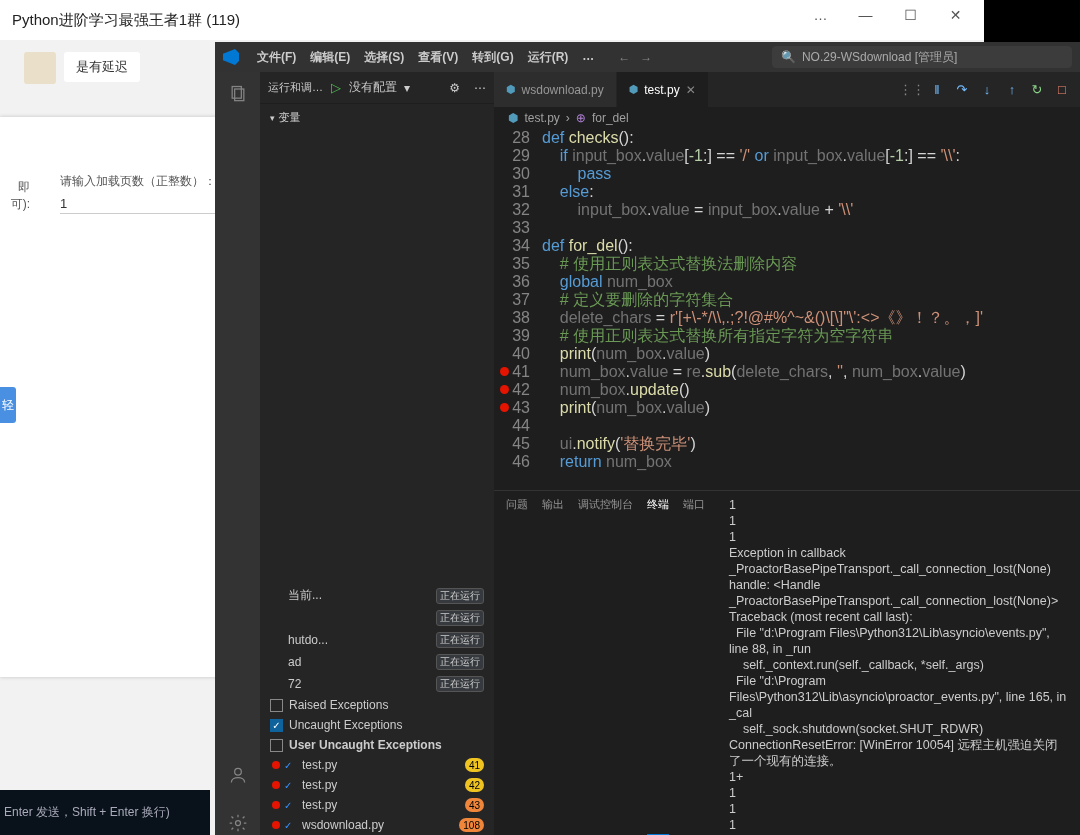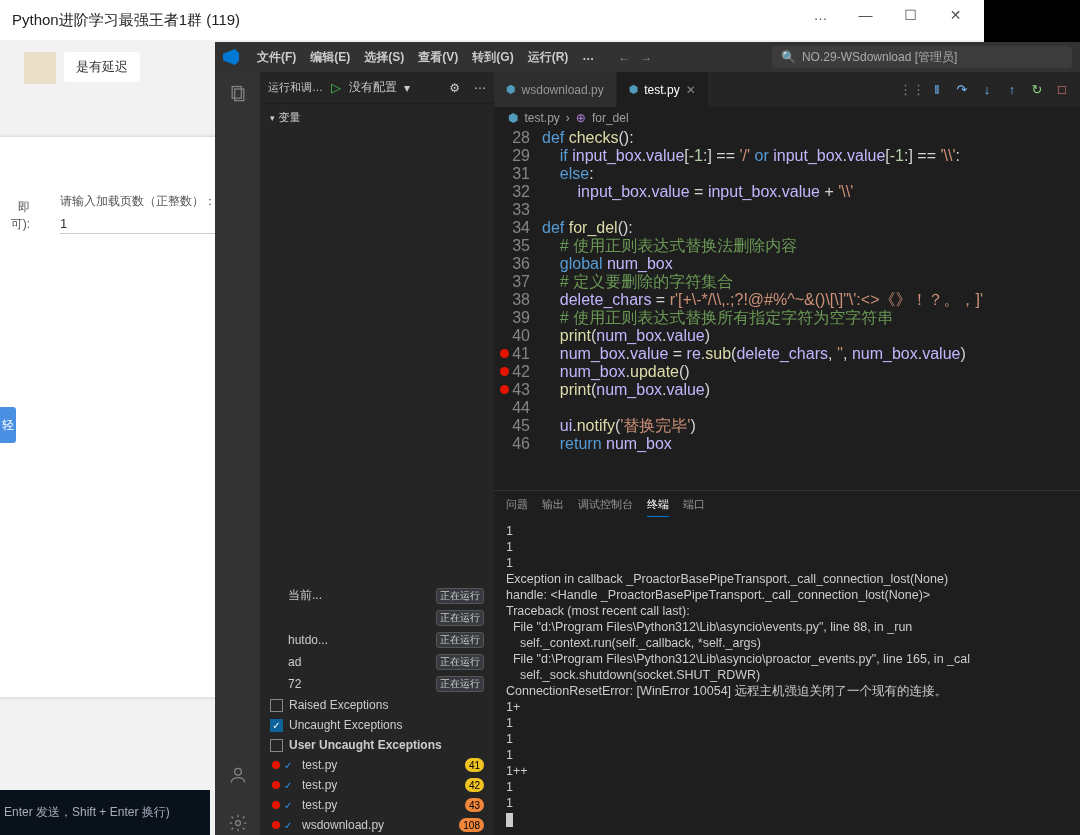--- a/index.html
+++ b/index.html
@@ -10,21 +10,21 @@
 .chat-titlebar { height:40px; display:flex; align-items:center; padding:8px 12px; font-size:15px; color:#222; }
 .chat-win-controls { position:absolute; right:6px; top:0; display:flex; }
 .chat-win-controls span { width:45px; height:30px; display:flex; align-items:center; justify-content:center; color:#555; font-size:14px; }
 .chat-body { position:relative; height:calc(100% - 40px); background:#f2f2f2; }
 .chat-msg { position:absolute; left:24px; top:12px; display:flex; align-items:flex-start; gap:8px; }
 .avatar { width:32px; height:32px; background:#eadfc9; border-radius:3px; }
 .bubble { background:#fff; border-radius:3px; padding:6px 12px; font-size:13px; color:#333; }
 .chat-inputbar { position:absolute; left:0; bottom:0; height:45px; width:210px; background:#09121a; color:#aab; font-size:12px; display:flex; align-items:center; padding:0 4px; }
 
 
-.dialog { position:absolute; left:0; top:137px; width:395px; height:560px; background:#fff; box-shadow:0 0 4px rgba(0,0,0,.2); }
+.dialog { position:absolute; left:0; top:117px; width:395px; height:560px; background:#fff; box-shadow:0 0 4px rgba(0,0,0,.2); }
 .dialog-titlebar { height:36px; display:flex; justify-content:flex-end; align-items:center; gap:22px; padding:0 14px; }
 .dialog-titlebar span { font-size:13px; color:#333; }
 .dialog-content { padding:20px 14px 14px 0; font-size:12px; color:#555; }
 .dlg-row { display:flex; gap:30px; }
 .dlg-left-label { width:30px; text-align:right; padding-top:6px; }
 .dlg-field { flex:1; }
 .dlg-field-label { margin-bottom:4px; }
 .dlg-input { border:none; border-bottom:1px solid #ccc; width:100%; font-size:13px; padding:2px 0; outline:none; color:#333; }
 .blue-btn { position:absolute; left:0; top:270px; width:16px; height:36px; background:#4a90e2; color:#fff; font-size:12px; display:flex; align-items:center; justify-content:center; border-radius:0 3px 3px 0; }
 .shield { position:absolute; right:58px; bottom:56px; width:22px; height:22px; border:1px solid #ccc; border-radius:50%; display:flex; align-items:center; justify-content:center; color:#4caf50; font-size:12px; }
@@ -85,24 +85,24 @@
 .code { flex:1; overflow:hidden; font-family:Consolas,monospace; font-size:16px; line-height:18px; position:relative; padding-left:4px; }
 .code-line { display:flex; }
 .gutter { width:44px; text-align:right; padding-right:12px; color:#858585; position:relative; user-select:none; }
 .bp { position:absolute; left:2px; top:4px; width:9px; height:9px; background:#e51400; border-radius:50%; }
 .code-txt { white-space:pre; }
 .kw { color:#569cd6; }
 .fn { color:#dcdcaa; }
 .str { color:#ce9178; }
 .num { color:#b5cea8; }
 .cm { color:#6a9955; }
-.var { color:#c4b5fd; }
+.var { color:#737373; }
 .pun { color:#d4d4d4; }
 
-.panel { height:345px; border-top:1px solid #333; display:flex; flex-direction:column; }
+.panel { height:345px; border-top:1px solid #333; display:flex; flex-direction:row; }
 .panel-tabs { display:flex; gap:14px; padding:6px 12px 0 12px; font-size:11px; color:#969696; }
 .panel-tabs span { padding-bottom:4px; }
 .panel-tabs span.active { color:#fff; border-bottom:1px solid #0078d4; }
 .terminal { flex:1; padding:6px 12px; font-family:Consolas,monospace; font-size:12.5px; line-height:16px; color:#ccc; overflow:hidden; white-space:pre-wrap; }
 .term-err { color:#ccc; }
 .cursor-block { display:inline-block; width:7px; height:14px; background:#ccc; vertical-align:middle; }
 </style>
 </head>
 <body>
 
@@ -297,20 +297,24 @@
       <div class="code" id="code">
           <div class="code-line">
             <div class="gutter">28</div>
             <div class="code-txt"><span class="kw">def</span> <span class="fn">checks</span><span class="pun">():</span></div>
           </div>
           <div class="code-line">
             <div class="gutter">29</div>
             <div class="code-txt">    <span class="kw">if</span> <span class="var">input_box</span><span class="pun">.</span><span class="var">value</span><span class="pun">[</span><span class="num">-1</span><span class="pun">:] == </span><span class="str">'/'</span> <span class="kw">or</span> <span class="var">input_box</span><span class="pun">.</span><span class="var">value</span><span class="pun">[</span><span class="num">-1</span><span class="pun">:] == </span><span class="str">'\\'</span><span class="pun">:</span></div>
           </div>
           <div class="code-line">
+            <div class="gutter">30</div>
+            <div class="code-txt">        <span class="kw">pass</span></div>
+          </div>
+          <div class="code-line">
             <div class="gutter">31</div>
             <div class="code-txt">    <span class="kw">else</span><span class="pun">:</span></div>
           </div>
           <div class="code-line">
             <div class="gutter">32</div>
             <div class="code-txt">        <span class="var">input_box</span><span class="pun">.</span><span class="var">value</span> <span class="pun">=</span> <span class="var">input_box</span><span class="pun">.</span><span class="var">value</span> <span class="pun">+</span> <span class="str">'\\'</span></div>
           </div>
           <div class="code-line">
             <div class="gutter">33</div>
             <div class="code-txt"></div>

